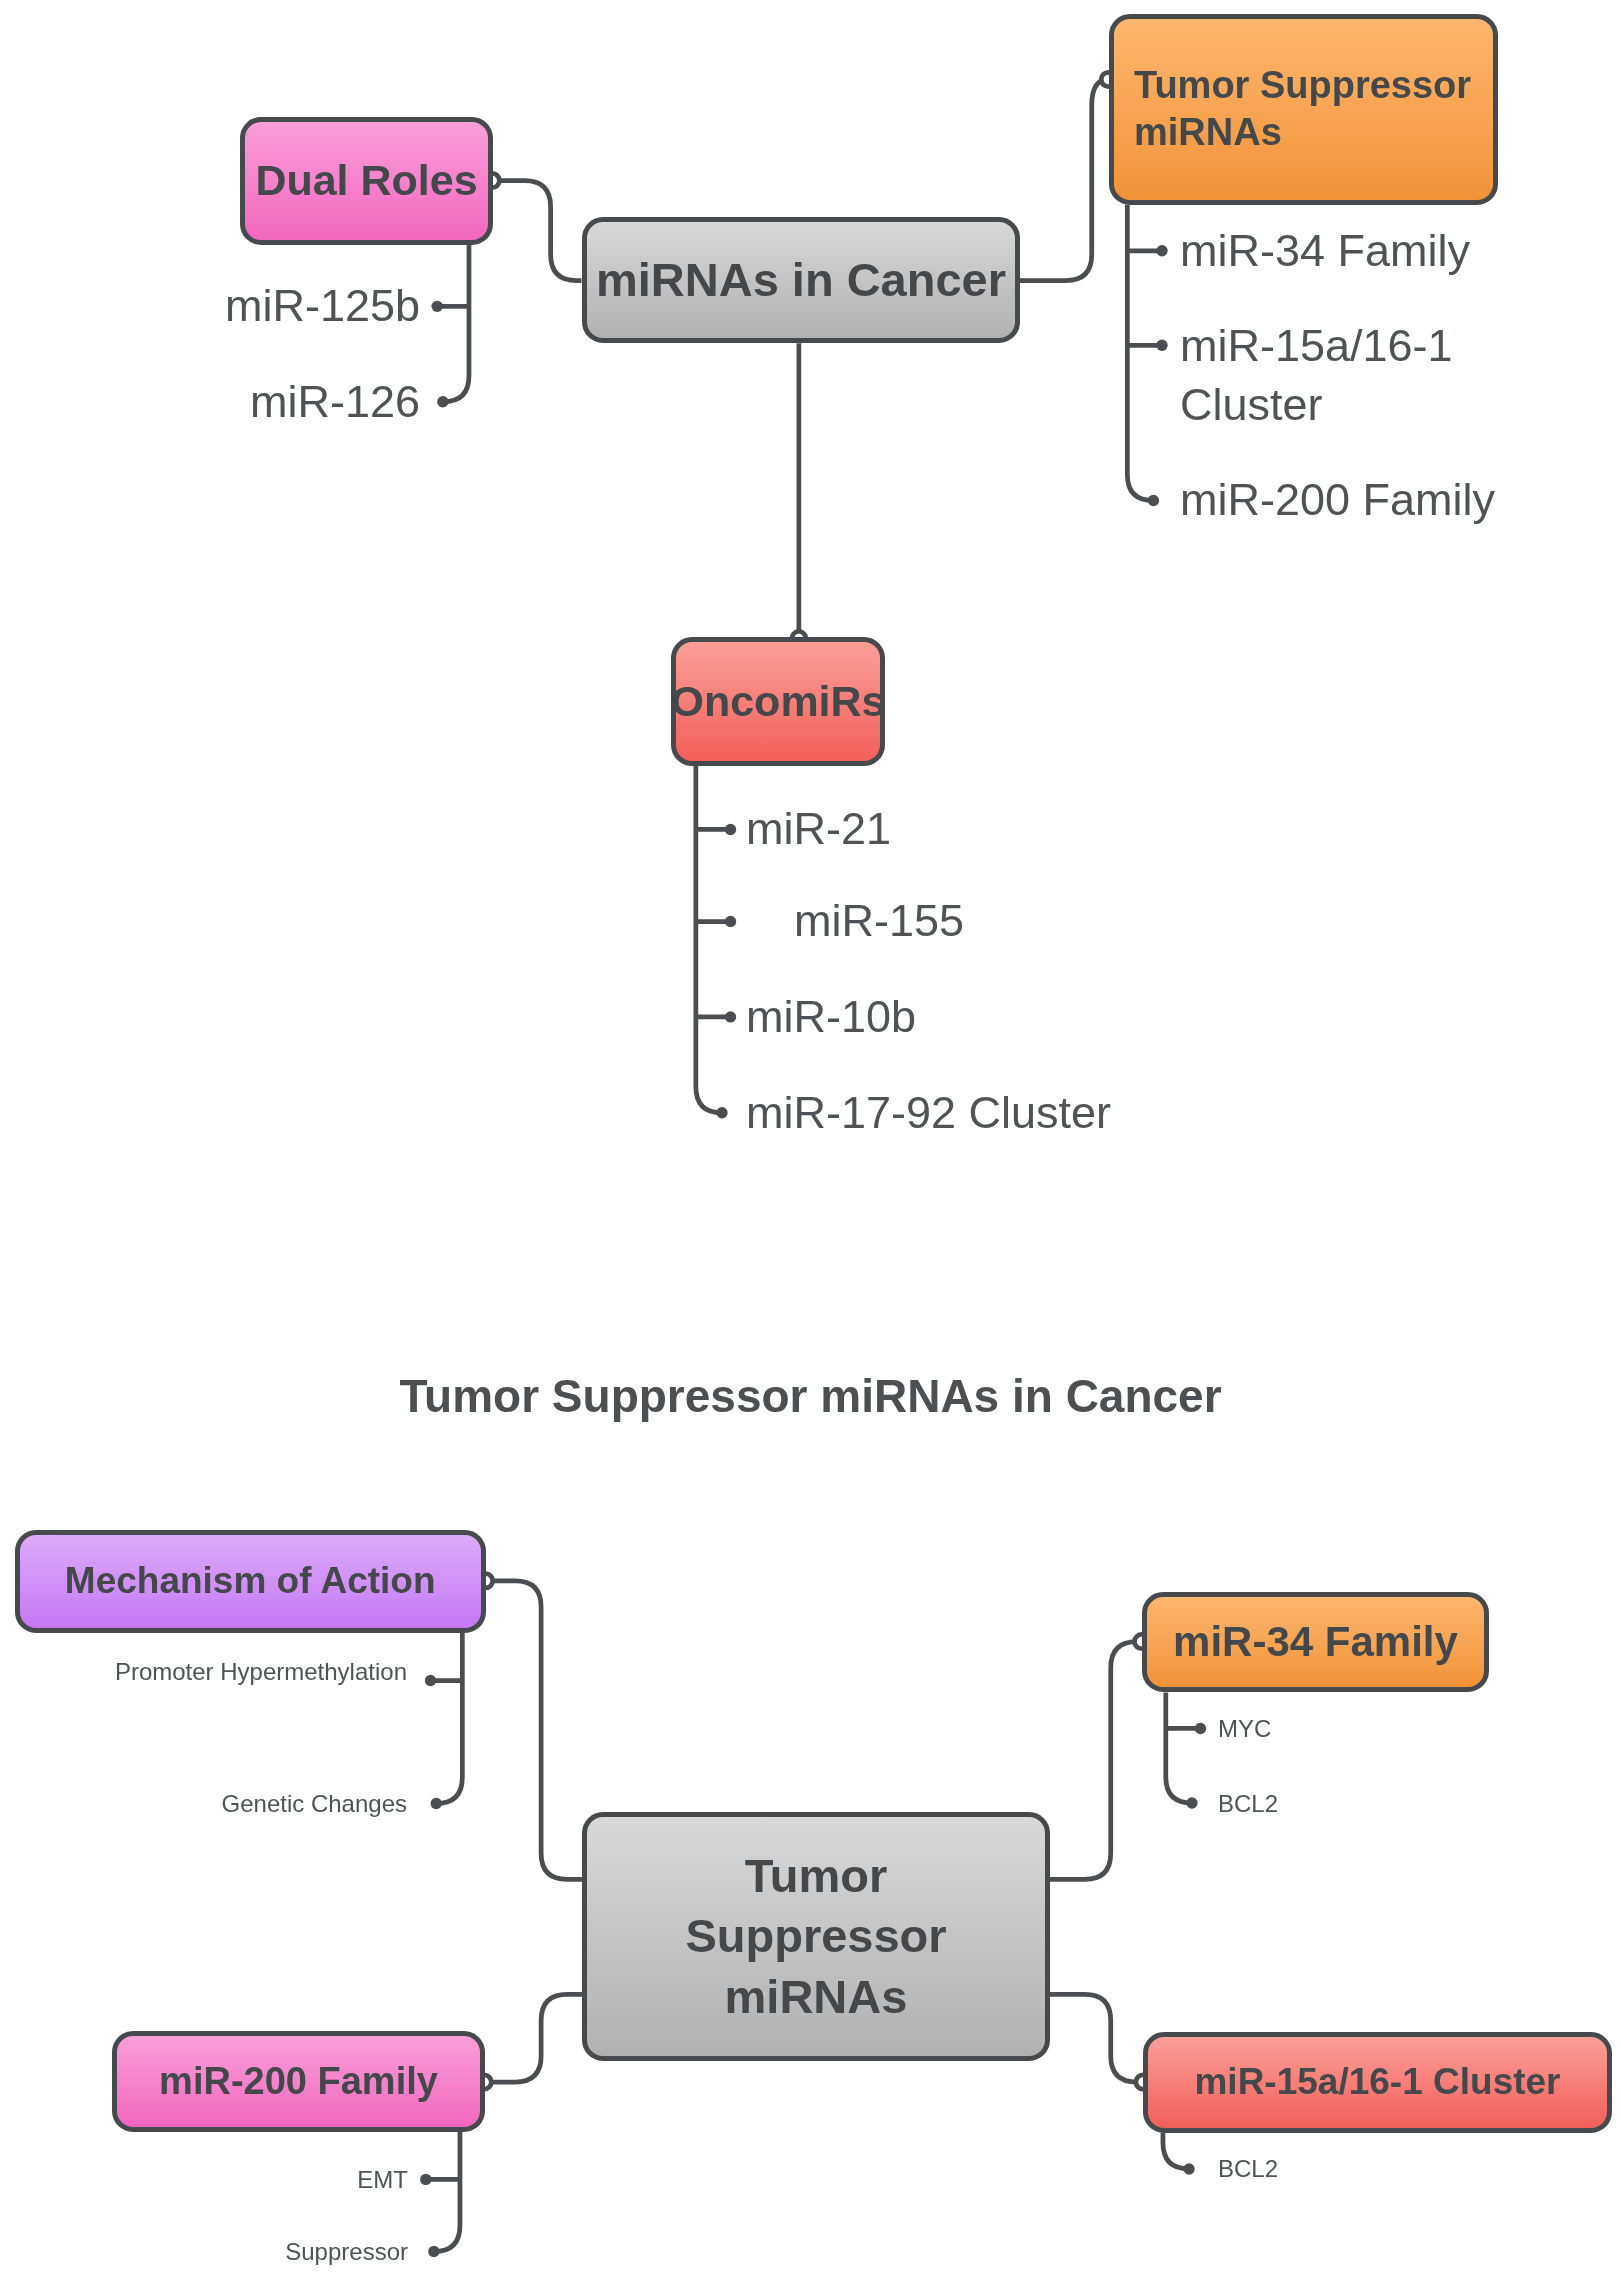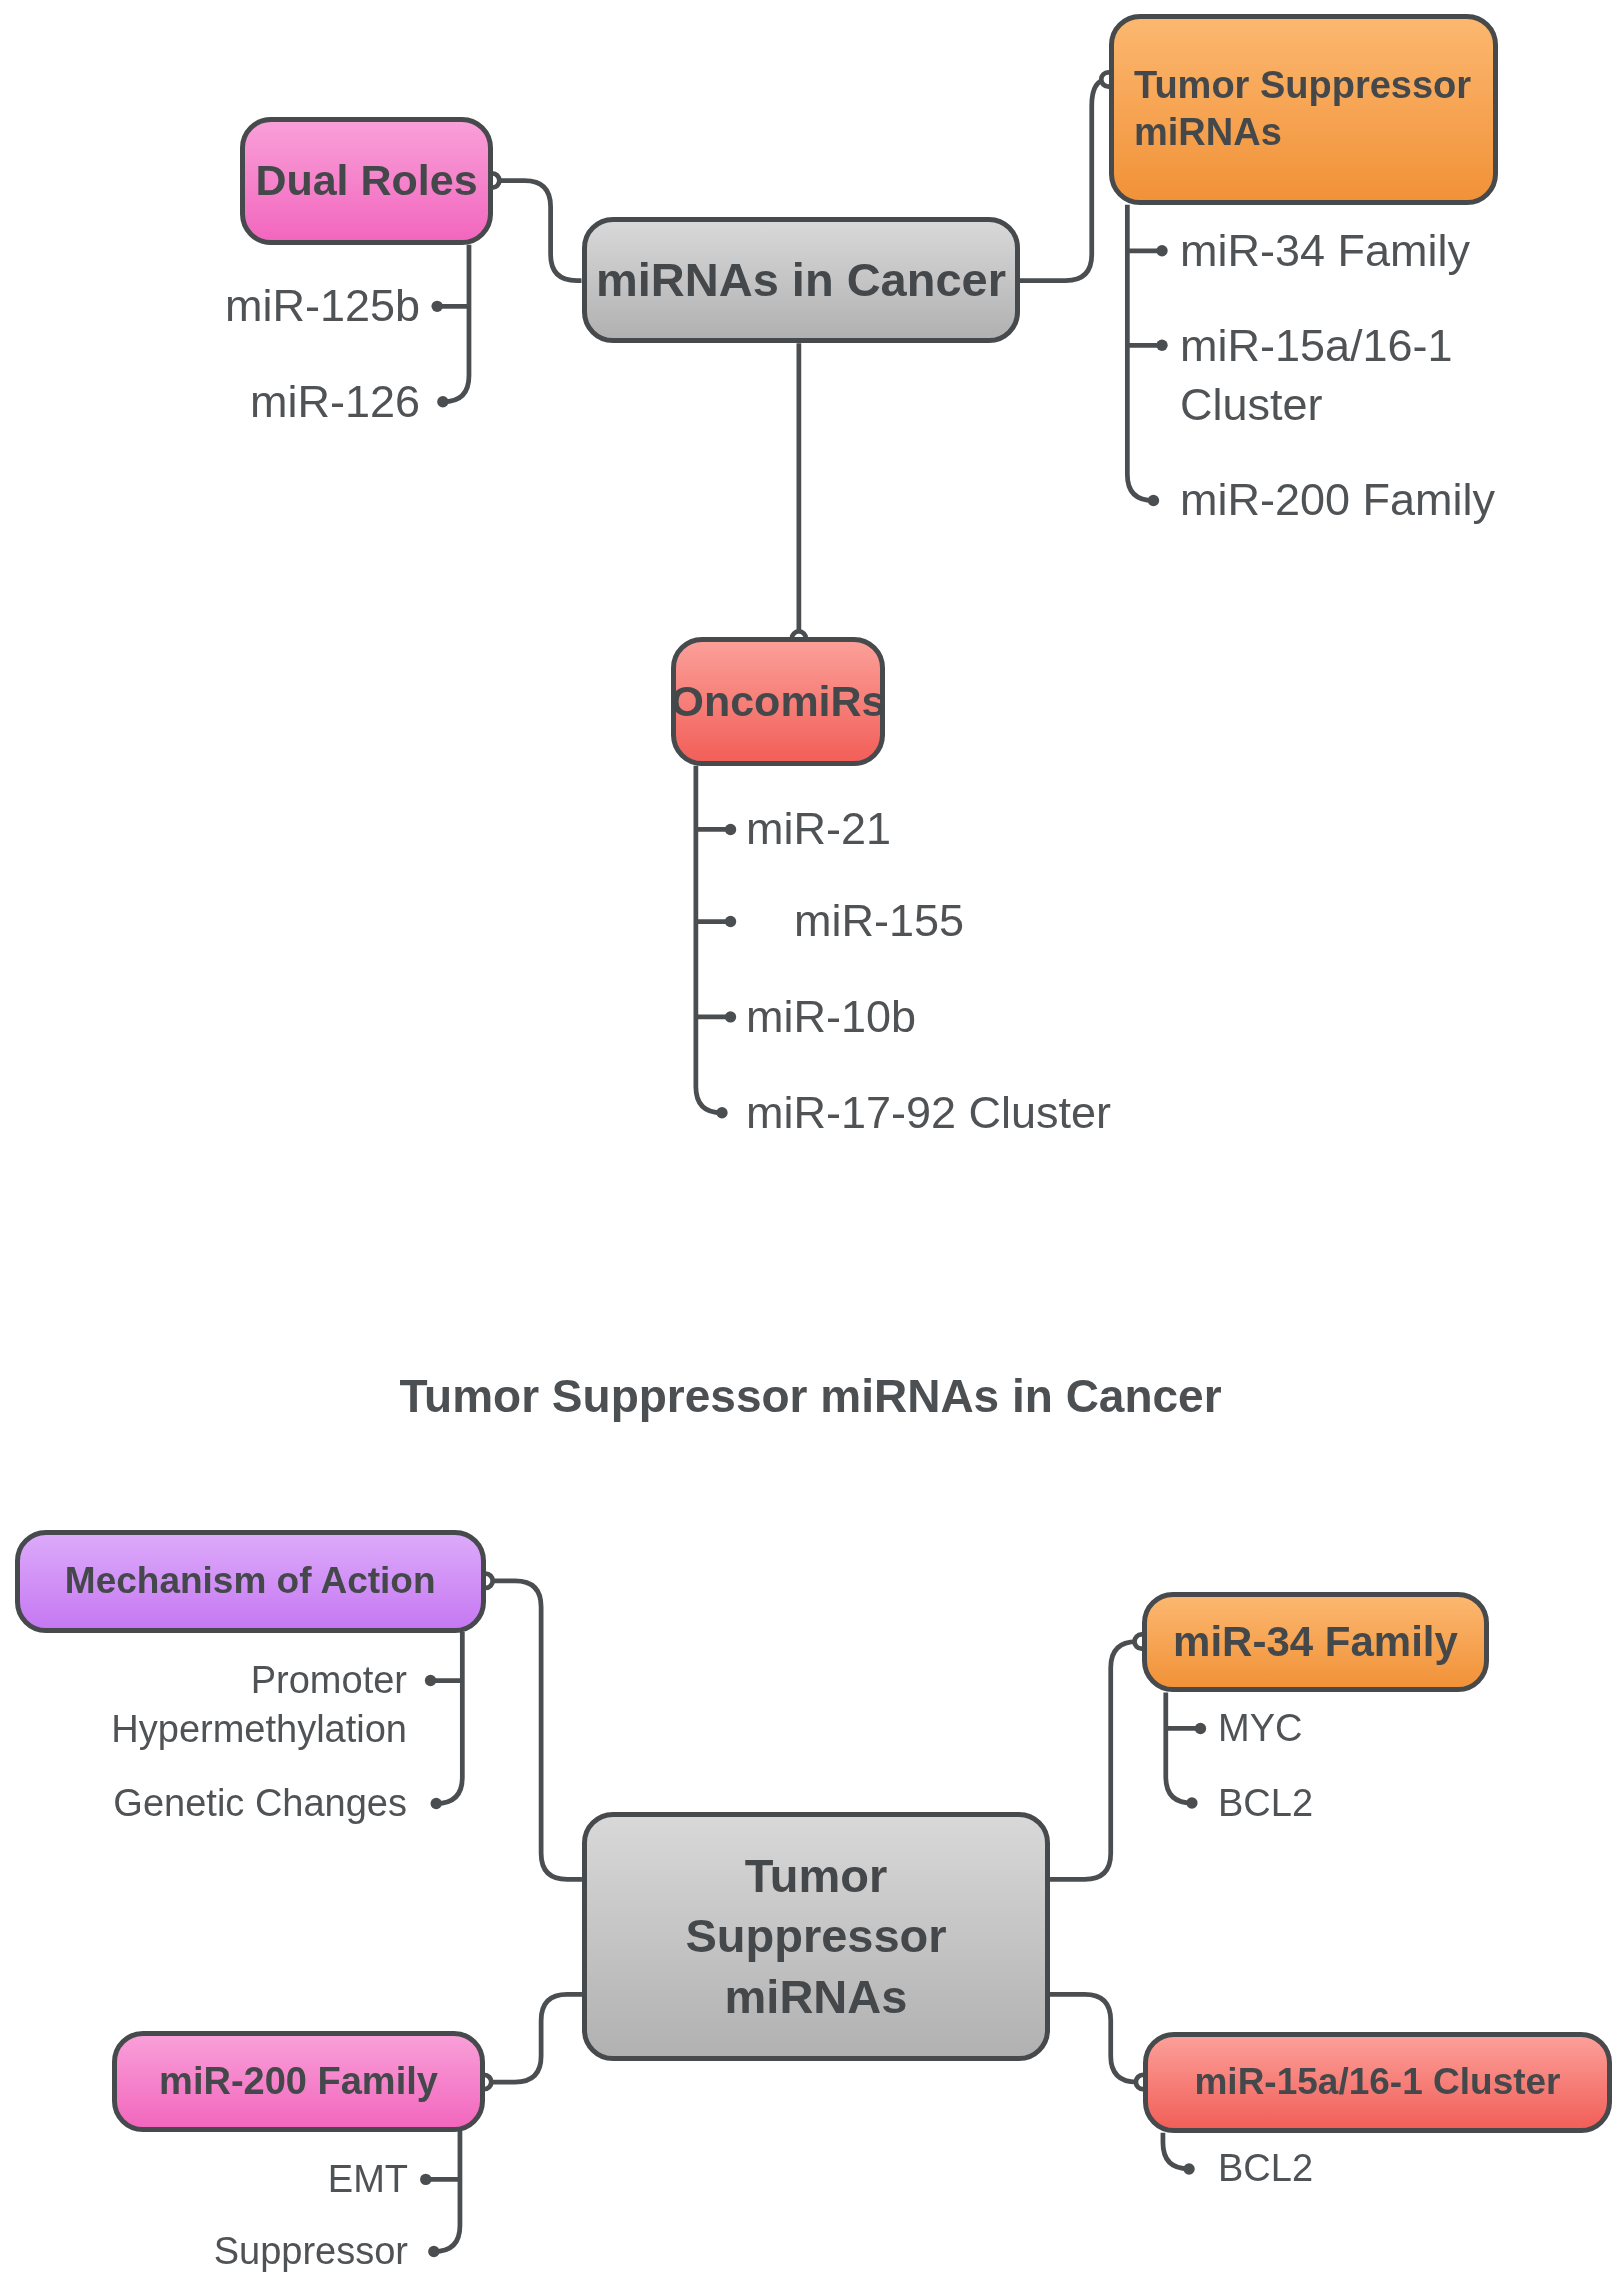--- a/index.html
+++ b/index.html
@@ -3,32 +3,32 @@
 <meta charset="utf-8">
 <style>
   html,body{margin:0;padding:0;background:#fff;}
   body{font-family:"Liberation Sans",sans-serif;}
   .canvas{position:relative;width:1621px;height:2284px;background:#fff;overflow:hidden;}
   svg.wires{position:absolute;left:0;top:0;width:1621px;height:2284px;}
   .wire{fill:none;stroke:var(--line);stroke-width:10;}
   .ring{fill:#ffffff;stroke:var(--line);stroke-width:10;}
   .dot{fill:var(--line);}
   .node{position:absolute;box-sizing:border-box;border:5.2px solid var(--border);
-        border-radius:31px;display:flex;align-items:center;justify-content:center;
+        border-radius:21px;display:flex;align-items:center;justify-content:center;
         font-weight:bold;color:var(--textNode);text-align:center;line-height:1.25;}
   .node.left-text{justify-content:flex-start;text-align:left;padding:0 20px;}
   .pink{background:linear-gradient(180deg,var(--pink1),var(--pink2));}
   .orange{background:linear-gradient(180deg,var(--orange1),var(--orange2));}
   .red{background:linear-gradient(180deg,var(--red1),var(--red2));}
   .purple{background:linear-gradient(180deg,var(--purple1),var(--purple2));}
   .gray{background:linear-gradient(180deg,var(--gray1),var(--gray2));}
   .child{position:absolute;color:var(--textChild);font-size:45px;line-height:1.32;
          white-space:nowrap;transform:translateY(-50%);}
   .child.r{text-align:right;}
-  .child.small{font-size:38px;line-height:1.3;}
+  .child.small{font-size:24px;line-height:1.3;}
   .child.wrap{white-space:normal;transform:none;}
   .title{position:absolute;left:0;width:1621px;text-align:center;font-weight:bold;
          color:var(--textTitle);font-size:46px;line-height:1;}
   .clabel{display:block;}
 </style>
 </head>
 <body>
 
 <div class="canvas">
 

